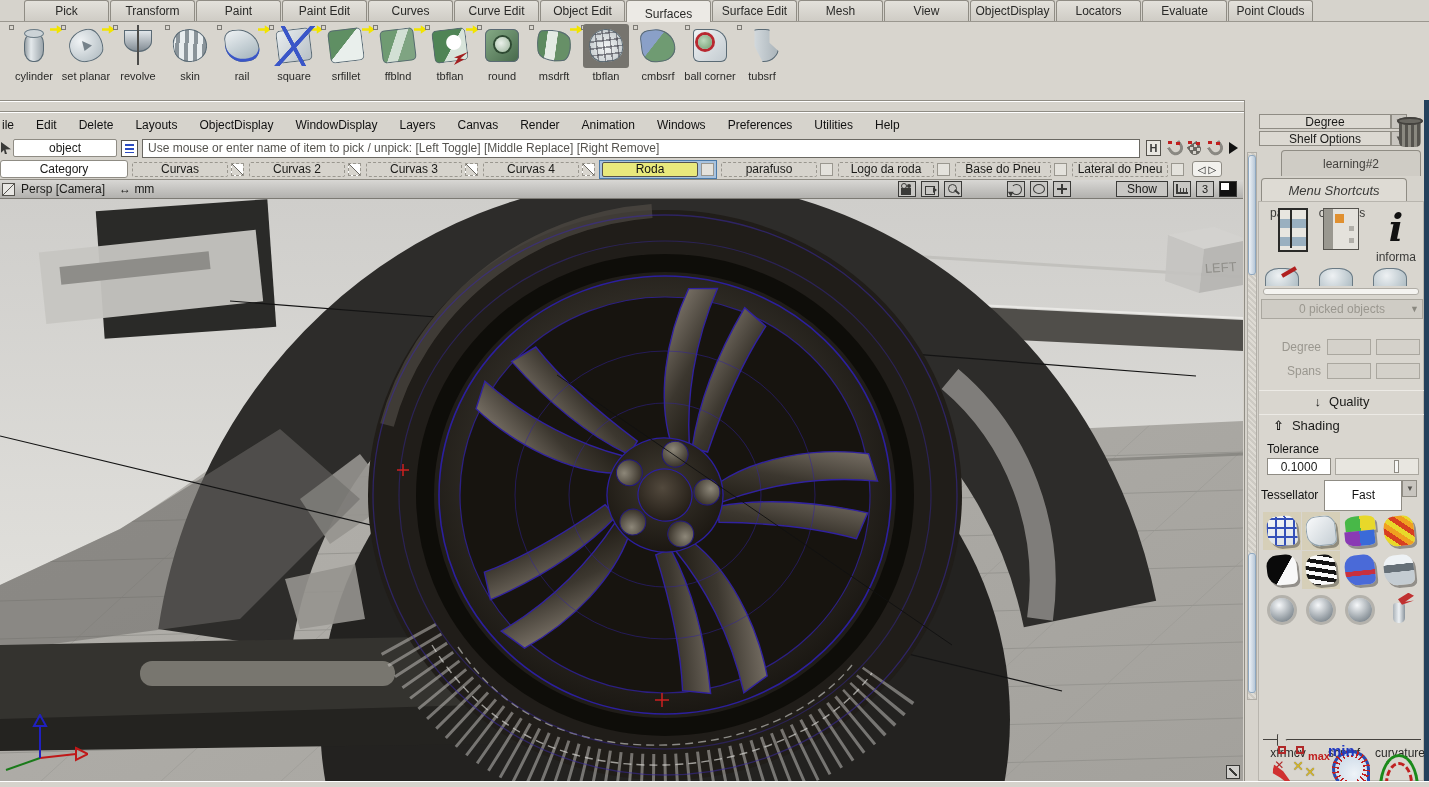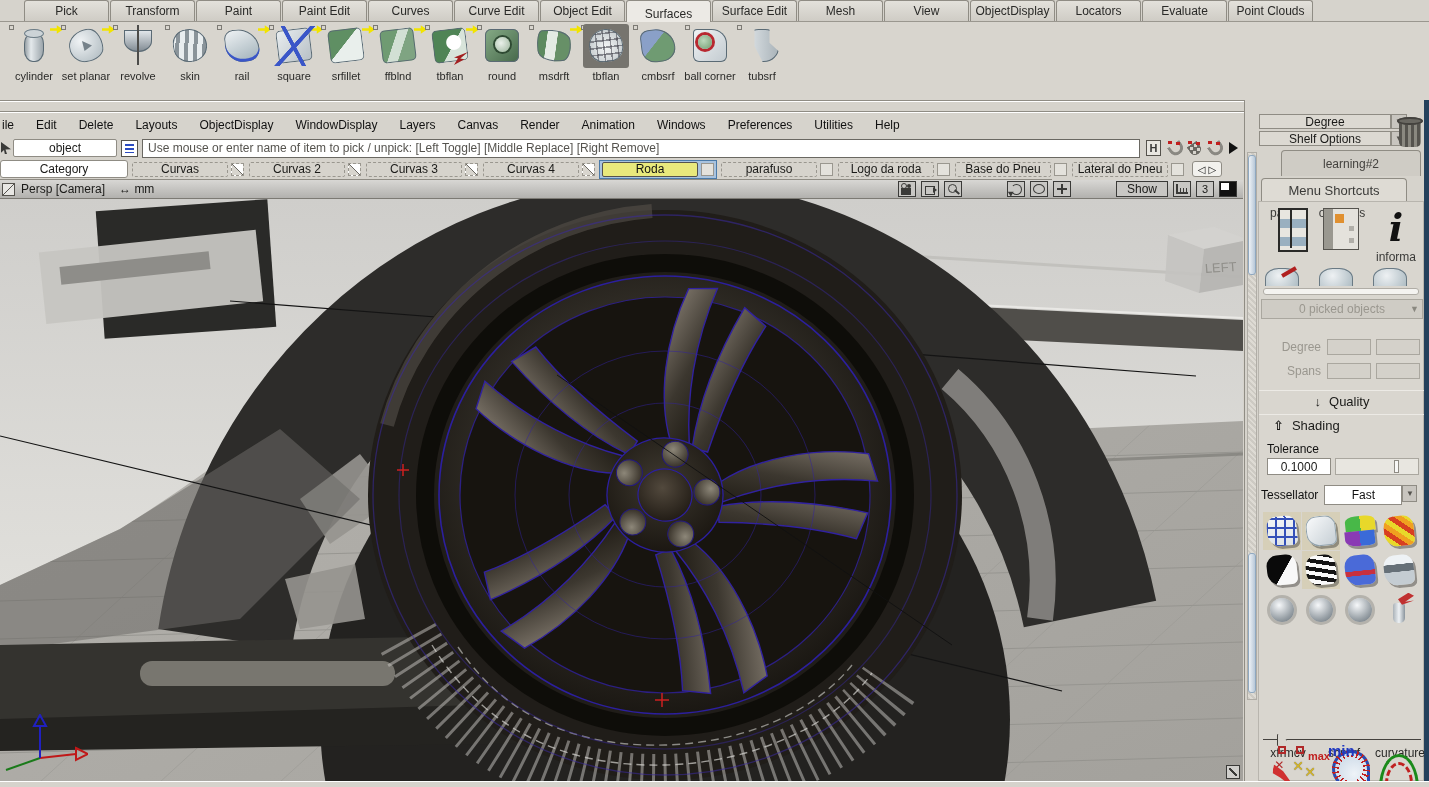--- a/index.html
+++ b/index.html
@@ -179,21 +179,21 @@
   #trash-icon{position:absolute;left:152px;top:15px;width:26px;height:34px;}
   #trash-icon::before{content:"";position:absolute;left:2px;top:6px;width:22px;height:26px;border-radius:3px 3px 5px 5px;
     background:repeating-linear-gradient(90deg,#55534e 0 3px,#8a8880 3px 6px);}
   #trash-icon::after{content:"";position:absolute;left:0;top:2px;width:26px;height:8px;border-radius:50%;
     background:#6a6862;box-shadow:inset 0 0 0 2px #44423e;}
   #panel-tab{position:absolute;left:36px;top:50px;width:140px;height:26px;background:#cfccc5;
     border:1px solid #8f8c84;border-bottom:none;border-radius:4px 4px 0 0;
     display:flex;align-items:center;justify-content:center;font-size:12px;color:#44423e;}
   #shortcuts-tab{position:absolute;left:16px;top:78px;width:146px;height:24px;background:#dedbd4;
     border:1px solid #8f8c84;border-bottom:none;border-radius:4px 4px 0 0;
-    display:flex;align-items:center;justify-content:center;font-size:13px;color:#3a3a38;}
+    display:flex;align-items:center;justify-content:center;font-size:13px;color:#3a3a38;font-style:italic;}
   #vscroll{position:absolute;left:2px;top:52px;width:10px;height:548px;
     background:repeating-linear-gradient(45deg,#cdcac3 0 2px,#dedbd4 2px 4px);border:1px solid #b0ada6;}
   .vthumb{position:absolute;left:0;width:8px;background:linear-gradient(90deg,#eef2f6,#b8c8d8);border:1px solid #8fa8c0;border-radius:3px;}
   #panel-body{position:absolute;left:13px;top:101px;width:166px;height:580px;background:#d9d6cf;border:1px solid #b8b5ae;}
   .shortcut-cell{position:absolute;top:4px;width:50px;text-align:center;font-size:12px;color:#3a3a38;}
   .shortcut-art{width:44px;height:44px;margin:0 auto;position:relative;}
   .a-palette::before{content:"";position:absolute;left:8px;top:2px;width:26px;height:40px;border:2px solid #2a2a28;
     background:repeating-linear-gradient(#e8e6e0 0 9px,#9ab0c0 9px 18px);}
   .a-palette::after{content:"";position:absolute;left:20px;top:2px;width:2px;height:40px;background:#2a2a28;box-shadow:16px 0 0 #2a2a28;}
   .a-objlist::before{content:"";position:absolute;left:4px;top:2px;width:34px;height:40px;border:1px solid #55534e;
@@ -216,21 +216,21 @@
     gap:8px;font-size:13px;color:#1a1a18;border-top:1px solid #eceae5;}
   .sec-head .ar{font-weight:bold;}
   #shading-head{justify-content:flex-start;padding-left:14px;}
   #tol-label{position:absolute;left:8px;top:338px;font-size:12px;color:#111;}
   #tol-value{position:absolute;left:8px;top:354px;width:64px;height:17px;background:#fff;border:1px solid #8f8c84;
     display:flex;align-items:center;justify-content:center;font-size:12px;}
   #tol-slider{position:absolute;left:76px;top:354px;width:84px;height:17px;background:#e8e6e0;border:1px solid #aaa79f;}
   #tol-slider .handle{position:absolute;left:58px;top:1px;width:5px;height:13px;background:#f8f8f6;border:1px solid #8f8c84;}
   #tess-row{position:absolute;left:0px;top:380px;width:166px;height:22px;display:flex;align-items:center;font-size:12px;color:#111;}
   #tess-row .lab{margin-left:2px;}
-  #tess-dd{position:relative;margin-left:6px;width:78px;height:20px;background:#fff;border:1px solid #8f8c84;
+  #tess-dd{position:relative;margin-left:6px;width:78px;height:31px;background:#fff;border:1px solid #8f8c84;
     display:flex;align-items:center;justify-content:center;}
   #tess-dd .arr{position:absolute;right:-16px;top:-1px;width:15px;height:17px;background:#c8c5bf;border:1px solid #8f8c84;
     font-size:8px;color:#55534e;display:flex;align-items:center;justify-content:center;}
   #display-grid{position:absolute;left:4px;top:408px;width:160px;height:118px;display:flex;flex-wrap:wrap;}
   .disp-cell{width:38px;height:38px;margin:0 1px 1px 0;position:relative;background:#d9d6cf;}
   .disp-cell.selected{background:#d6cfb8;}
   .pico{position:absolute;inset:4px;display:block;}
   .pico::before{content:"";position:absolute;inset:0;border-radius:35% 35% 20% 45%;transform:rotate(-6deg);
     box-shadow:2px 3px 0 rgba(60,58,54,.45);}
   .p-wire::before{background:repeating-linear-gradient(5deg,#3450b8 0 2px,transparent 2px 9px),

